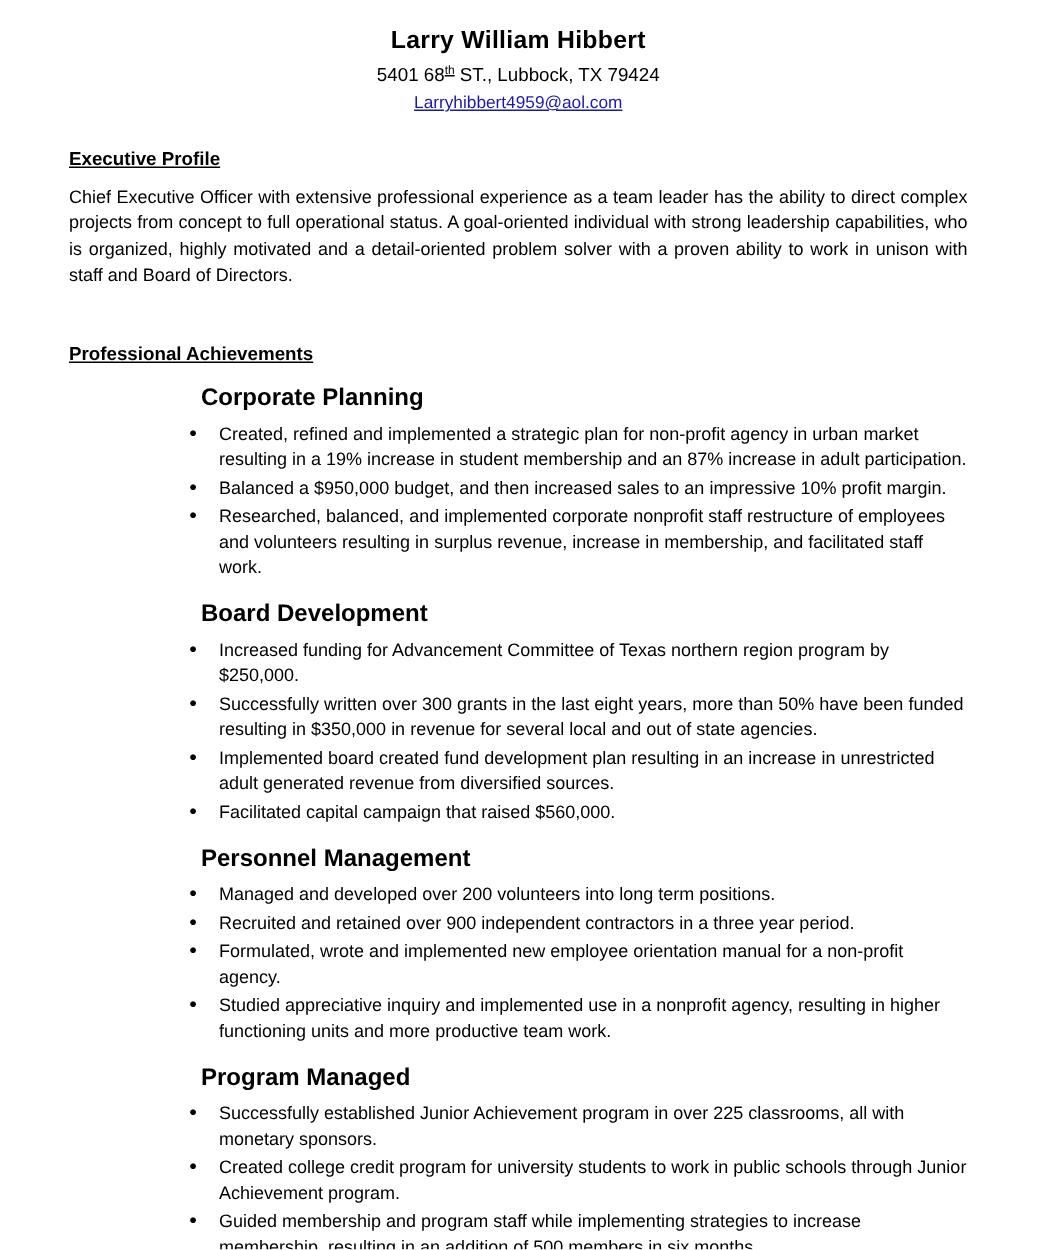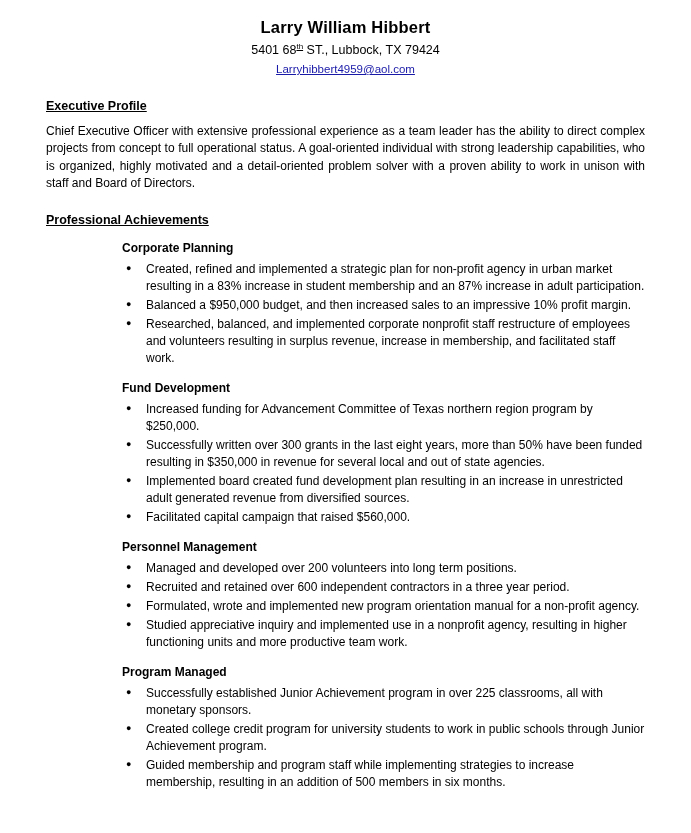--- a/index.html
+++ b/index.html
@@ -49,30 +49,30 @@
   .section-title {
     font-size: 12.5px;
     font-weight: bold;
     text-decoration: underline;
     margin: 0 0 10px 0;
   }
   .profile-body {
     font-size: 12px;
     line-height: 1.45;
     text-align: justify;
-    margin-bottom: 20px;
+    margin-bottom: 36px;
   }
   .sub-block {
     margin-left: 76px;
     margin-bottom: 2px;
   }
   .sub-title {
-    font-size: 12px;
+    font-size: 16px;
     font-weight: bold;
-    margin: 14px 0 6px 0;
+    margin: 14px 0 6px 12px;
   }
   ul.bullets {
     list-style: none;
     margin: 0;
     padding: 0;
   }
   ul.bullets li {
     font-size: 12px;
     line-height: 1.42;
     position: relative;
@@ -108,42 +108,42 @@
   </div>
 
   <div>
     <div class="section-title">Professional Achievements</div>
 
     <div class="achievements-wrap">
 
       <div class="sub-block">
         <div class="sub-title">Corporate Planning</div>
         <ul class="bullets">
-          <li>Created, refined and implemented a strategic plan for non-profit agency in urban market resulting in a 83% increase in student membership and an 87% increase in adult participation.</li>
+          <li>Created, refined and implemented a strategic plan for non-profit agency in urban market resulting in a 19% increase in student membership and an 87% increase in adult participation.</li>
           <li>Balanced a $950,000 budget, and then increased sales to an impressive 10% profit margin.</li>
           <li>Researched, balanced, and implemented corporate nonprofit staff restructure of employees and volunteers resulting in surplus revenue, increase in membership, and facilitated staff work.</li>
         </ul>
       </div>
 
       <div class="sub-block">
-        <div class="sub-title">Fund Development</div>
+        <div class="sub-title">Board Development</div>
         <ul class="bullets">
           <li>Increased funding for Advancement Committee of Texas northern region program by $250,000.</li>
           <li>Successfully written over 300 grants in the last eight years, more than 50% have been funded resulting in $350,000 in revenue for several local and out of state agencies.</li>
           <li>Implemented board created fund development plan resulting in an increase in unrestricted adult generated revenue from diversified sources.</li>
           <li>Facilitated capital campaign that raised $560,000.</li>
         </ul>
       </div>
 
       <div class="sub-block">
         <div class="sub-title">Personnel Management</div>
         <ul class="bullets">
           <li>Managed and developed over 200 volunteers into long term positions.</li>
-          <li>Recruited and retained over 600 independent contractors in a three year period.</li>
-          <li>Formulated, wrote and implemented new program orientation manual for a non-profit agency.</li>
+          <li>Recruited and retained over 900 independent contractors in a three year period.</li>
+          <li>Formulated, wrote and implemented new employee orientation manual for a non-profit agency.</li>
           <li>Studied appreciative inquiry and implemented use in a nonprofit agency, resulting in higher functioning units and more productive team work.</li>
         </ul>
       </div>
 
       <div class="sub-block">
         <div class="sub-title">Program Managed</div>
         <ul class="bullets">
           <li>Successfully established Junior Achievement program in over 225 classrooms, all with monetary sponsors.</li>
           <li>Created college credit program for university students to work in public schools through Junior Achievement program.</li>
           <li>Guided membership and program staff while implementing strategies to increase membership, resulting in an addition of 500 members in six months.</li>

